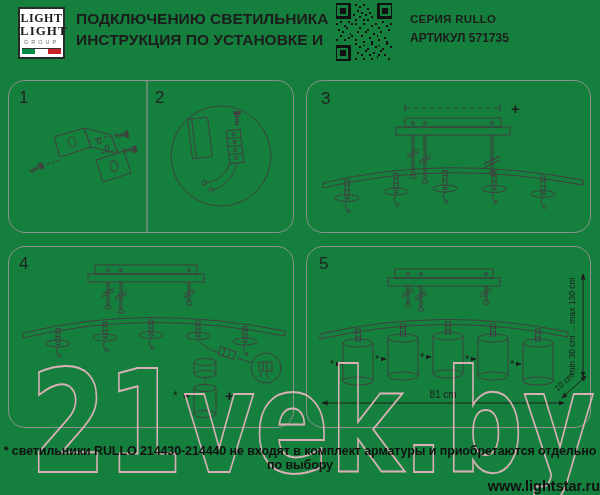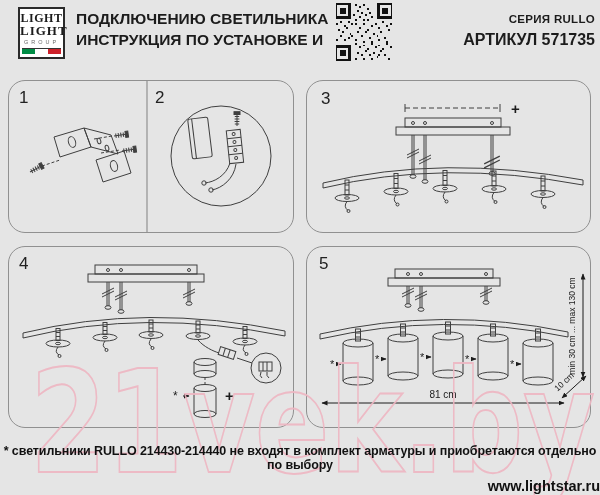--- a/index.html
+++ b/index.html
@@ -1,31 +1,31 @@
 <!DOCTYPE html>
 <html><head>
 <meta charset="utf-8">
 <style>
   html,body{margin:0;padding:0;background:#888;}
-  .page{position:relative;width:600px;height:495px;background:#e5e5e5;overflow:hidden;
+  .page{position:relative;width:600px;height:495px;background:#15803d;overflow:hidden;
         font-family:"Liberation Sans",sans-serif;color:#1c1c1c;}
   
   .logo{position:absolute;left:18px;top:7px;width:47px;height:52px;border:2px solid #2a2a2a;
         box-sizing:border-box;text-align:center;padding-top:3px;background:#fff;}
   .logo .w1{font-family:"Liberation Serif",serif;font-weight:bold;font-size:12px;line-height:12px;letter-spacing:.5px;}
   .logo .w2{font-family:"Liberation Serif",serif;font-weight:bold;font-size:13px;line-height:13px;letter-spacing:1px;}
   .logo .w3{font-size:5.5px;letter-spacing:3px;color:#6b6b6b;margin-top:2px;}
   .flag{display:flex;height:5px;margin:3px 2px 0 2px;border-top:1px solid #333;}
   .flag span{flex:1;height:100%;}
   .fg{background:#008C45;} .fw{background:#fff;} .fr{background:#CD212A;}
   .title{position:absolute;left:76px;top:9px;font-weight:bold;font-size:15.5px;line-height:20.5px;color:#1c1c1c;}
   .qr{position:absolute;left:336px;top:3px;}
-  .meta{position:absolute;left:410px;top:13px;width:185px;text-align:right;}
+  .meta{position:absolute;left:410px;top:13px;width:185px;text-align:left;}
   .series{font-weight:bold;font-size:11.5px;letter-spacing:.3px;}
-  .article{font-weight:bold;font-size:16px;margin-top:6px;}
+  .article{font-weight:bold;font-size:12px;margin-top:6px;}
   
   .panel{position:absolute;border:1.2px solid #909090;border-radius:17px;box-sizing:border-box;background:transparent;}
   .p12{left:8px;top:80px;width:286px;height:153px;}
   .p3 {left:306px;top:80px;width:285px;height:153px;}
   .p4 {left:8px;top:246px;width:286px;height:182px;}
   .p5 {left:306px;top:246px;width:285px;height:182px;}
   .pnum{position:absolute;font-size:17px;color:#222;}
   .n1{left:19px;top:88px;} .n2{left:155px;top:88px;} .n3{left:321px;top:89px;}
   .n4{left:19px;top:254px;} .n5{left:319px;top:254px;}
   .panel svg, .psvg{position:absolute;}

